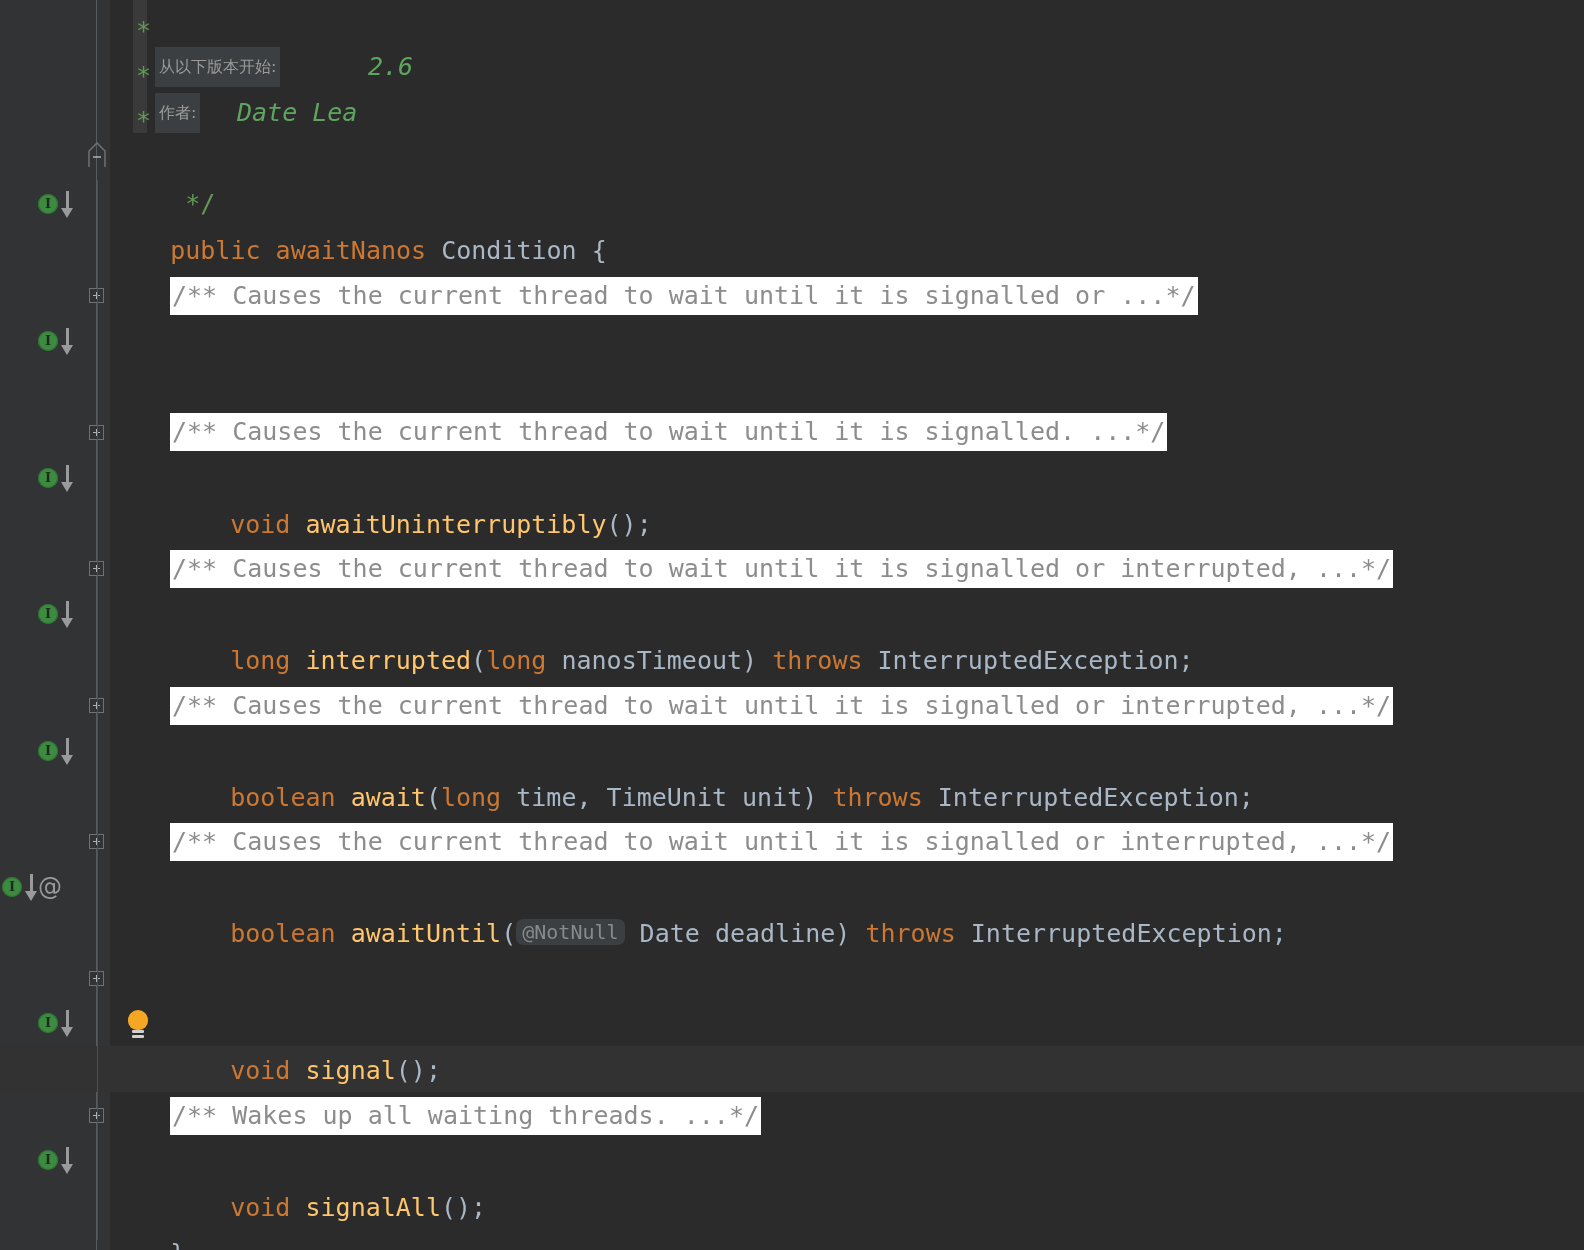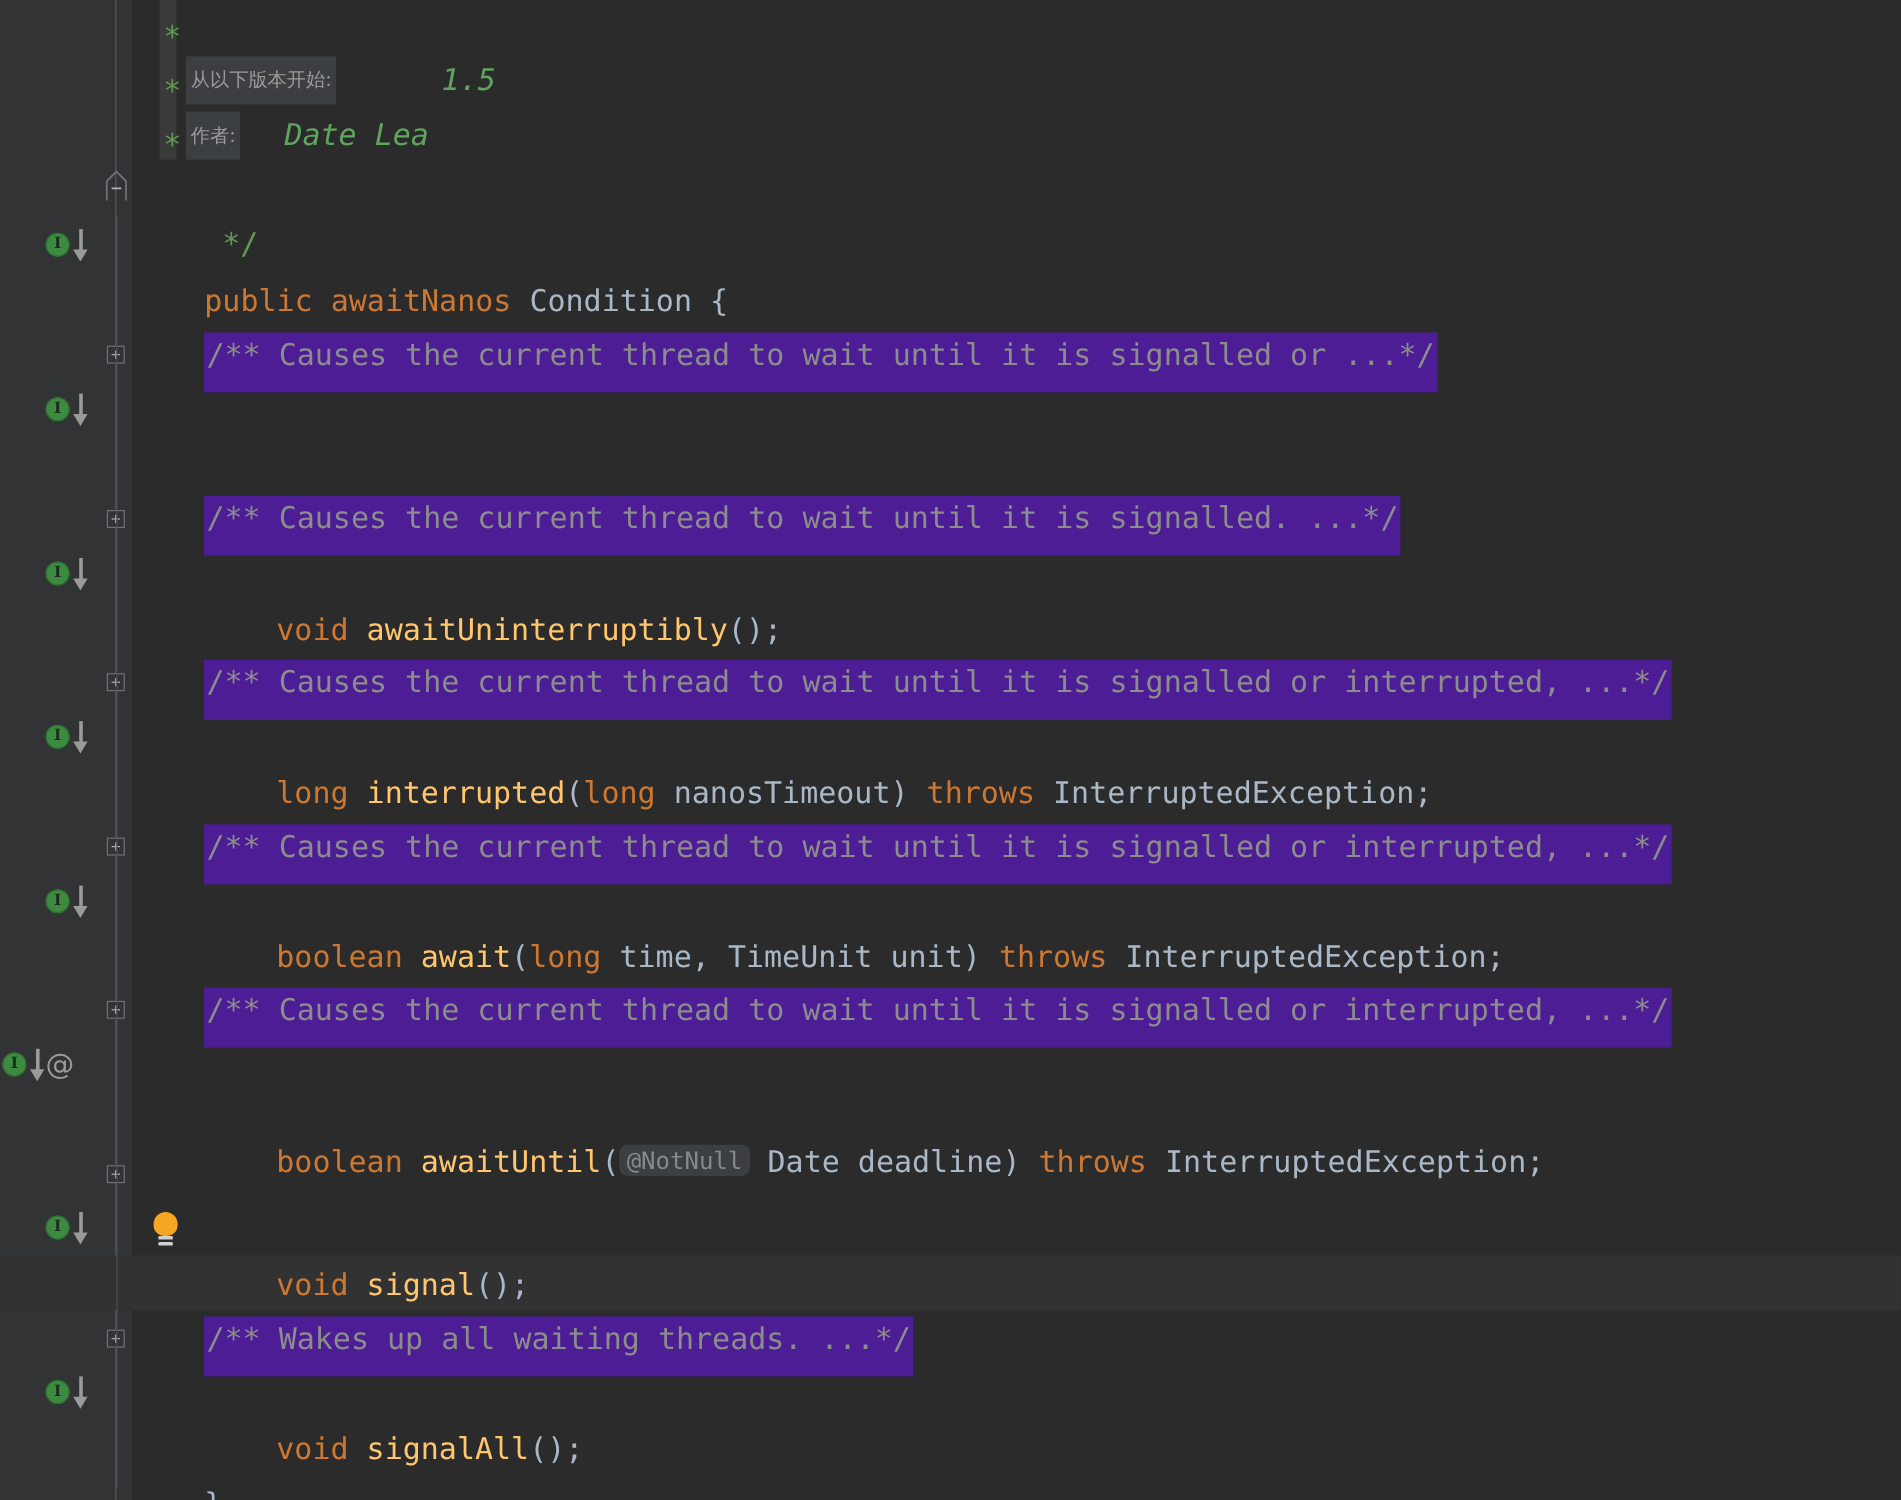--- a/index.html
+++ b/index.html
@@ -171,25 +171,25 @@
     position: absolute;
     left: 0;
     width: 1584px;
     height: 46px;
     background: #323232;
   }
 
   
   .folded {
     position: absolute;
-    background: #4c1d95;
+    background: #ffffff;
     color: #8c8c8c;
     font-size: 25px;
     line-height: 38px;
-    height: 50px;
+    height: 38px;
     white-space: pre;
     padding: 0 2px;
   }
 
   
   .inlay {
     display: inline-block;
     background: #3c3f41;
     color: #868a8c;
     border-radius: 7px;
@@ -351,21 +351,21 @@
   <div class="caret-line" style="top:1046px;"></div>
 
   <div class="indent-guide" style="left:97px; top:180px; width:1px; height:1060px;"></div>
 
   <div class="doc-bar" style="left:133px; top:0; width:14px; height:133px;"></div>
   <div class="doc-star" style="left:136px; top:18px;">*</div>
   <div class="doc-star" style="left:136px; top:63px;">*</div>
   <div class="doc-star" style="left:136px; top:108px;">*</div>
 
   <div class="doc-tag" style="left:155px; top:47px;">从以下版本开始:</div>
-  <div class="doc-val" style="left:368px; top:47px;">1.5</div>
+  <div class="doc-val" style="left:368px; top:47px;">2.6</div>
 
   <div class="doc-tag" style="left:155px; top:93px;">作者:</div>
   <div class="doc-val" style="left:237px; top:93px;">Date Lea</div>
 
   <div class="line" style="left:125px; top:135px;">
     <span class="cmt">*/</span>
   </div>
 
   <div class="line" style="left:110px; top:182px;">
     <span class="kw">public</span><span class="pun"> </span><span class="kw">awaitNanos</span><span class="pun"> </span><span class="typ">Condition</span><span class="pun"> </span><span class="brk">{</span>
@@ -382,21 +382,21 @@
   <div class="line" style="left:170px; top:592px;">
     <span class="kw">long</span><span class="pun"> </span><span class="mth">interrupted</span><span class="pun">(</span><span class="kw">long</span><span class="pun"> </span><span class="par">nanosTimeout</span><span class="pun">)</span><span class="pun"> </span><span class="kw">throws</span><span class="pun"> </span><span class="typ">InterruptedException</span><span class="pun">;</span>
   </div>
 
   <div class="folded" style="left:170px; top:687px;">/** Causes the current thread to wait until it is signalled or interrupted, ...*/</div>
   <div class="line" style="left:170px; top:729px;">
     <span class="kw">boolean</span><span class="pun"> </span><span class="mth">await</span><span class="pun">(</span><span class="kw">long</span><span class="pun"> </span><span class="par">time</span><span class="pun">, </span><span class="typ">TimeUnit</span><span class="pun"> </span><span class="par">unit</span><span class="pun">)</span><span class="pun"> </span><span class="kw">throws</span><span class="pun"> </span><span class="typ">InterruptedException</span><span class="pun">;</span>
   </div>
 
   <div class="folded" style="left:170px; top:823px;">/** Causes the current thread to wait until it is signalled or interrupted, ...*/</div>
-  <div class="line" style="left:170px; top:900px;">
+  <div class="line" style="left:170px; top:865px;">
     <span class="kw">boolean</span><span class="pun"> </span><span class="mth">awaitUntil</span><span class="pun">(</span><span class="inlay">@NotNull</span><span class="pun"> </span><span class="typ">Date</span><span class="pun"> </span><span class="par">deadline</span><span class="pun">)</span><span class="pun"> </span><span class="kw">throws</span><span class="pun"> </span><span class="typ">InterruptedException</span><span class="pun">;</span>
   </div>
 
   <div class="bulb" style="left:125px; top:1010px;">
     <div class="glass"></div>
       <div class="base1"></div>
       <div class="base2"></div>
   </div>
   <div class="line" style="left:170px; top:1002px;">
     <span class="kw">void</span><span class="pun"> </span><span class="mth">signal</span><span class="pun">();</span>

